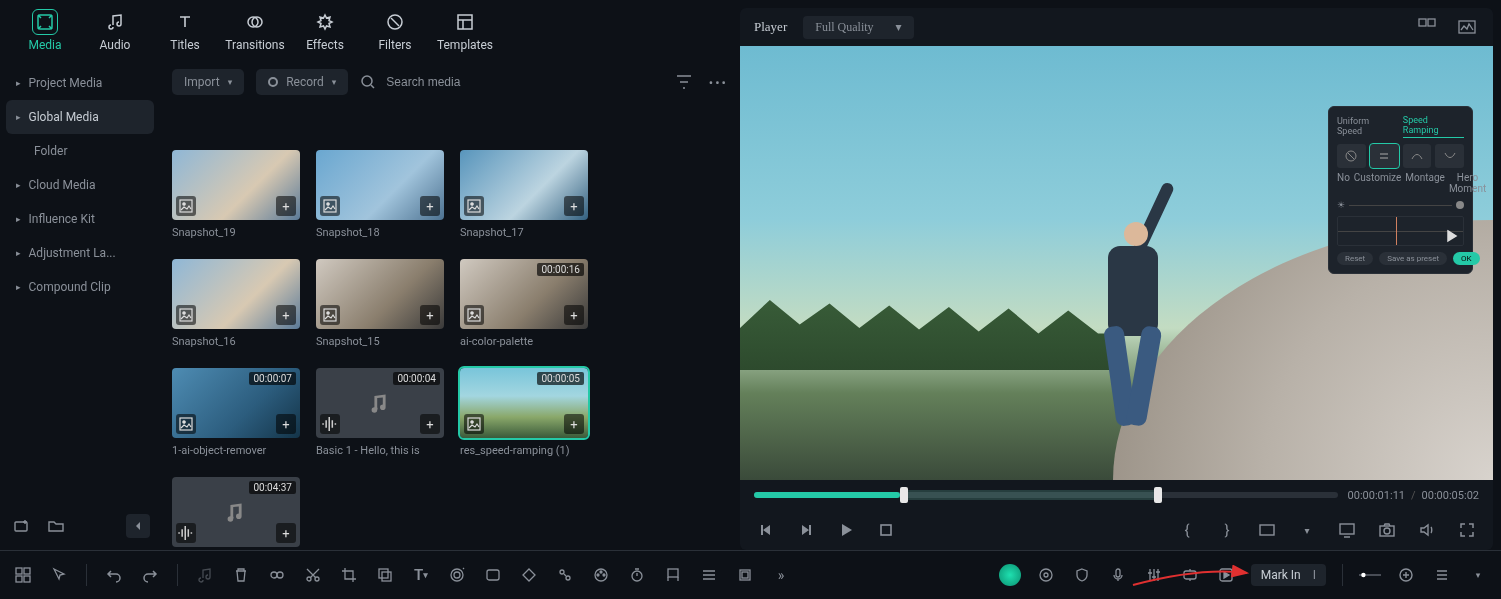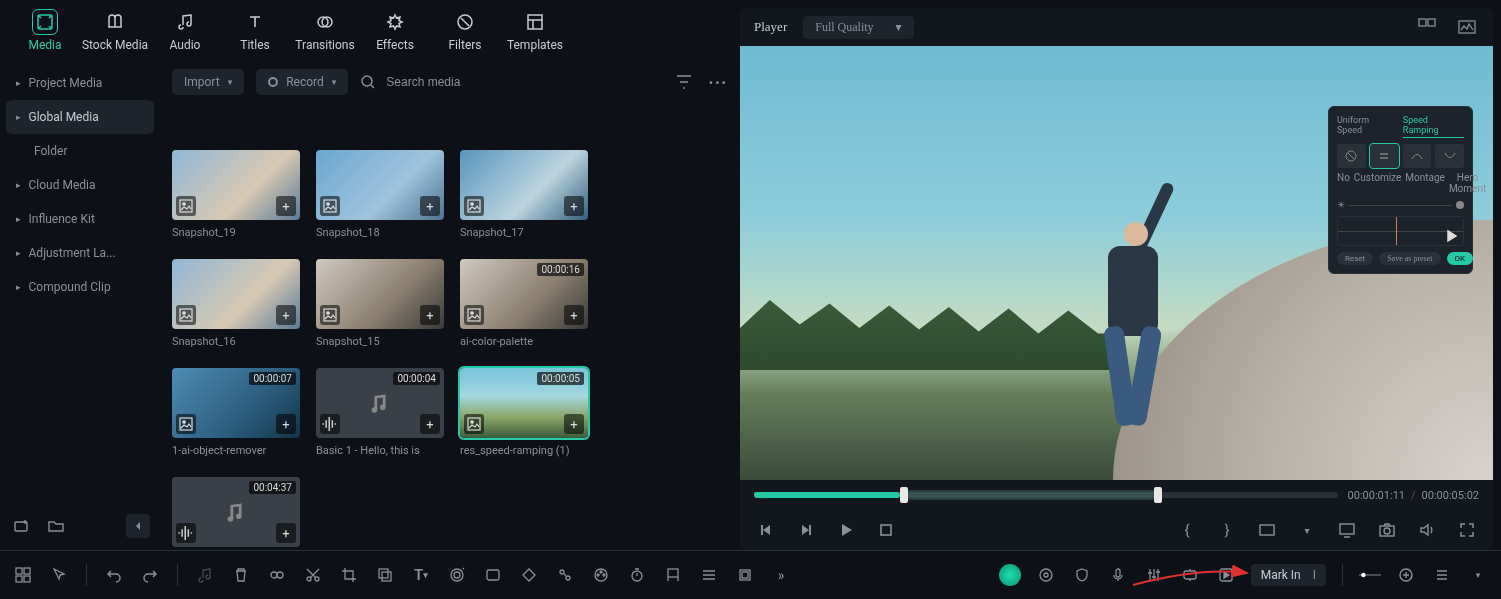--- a/index.html
+++ b/index.html
@@ -78,35 +78,35 @@
   .person .body{position:absolute;left:26px;top:80px;width:50px;height:90px;background:#2a3745;border-radius:12px;}
   .person .head{position:absolute;left:42px;top:56px;width:24px;height:24px;background:#dcb89a;border-radius:50%;}
   .person .arm{position:absolute;left:48px;top:10px;width:12px;height:80px;background:#2a3745;border-radius:6px;transform:rotate(25deg);transform-origin:bottom center;}
   .person .leg{position:absolute;left:28px;top:160px;width:20px;height:100px;background:#3a5a80;border-radius:8px;transform:rotate(-8deg);}
   .person .leg2{position:absolute;left:52px;top:160px;width:20px;height:100px;background:#3a5a80;border-radius:8px;transform:rotate(10deg);}
   .ramp{position:absolute;right:0;bottom:0;width:380px;height:260px;background:radial-gradient(circle at 100% 100%,#d8d3cd 0%,#b8b1a8 50%,#8f867a 100%);border-top-left-radius:380px 260px;}
   .trees{position:absolute;bottom:110px;left:0;right:380px;height:70px;background:linear-gradient(0deg,#2d4a2d 0%,#385c38 100%);clip-path:polygon(0 40%,8% 0,16% 35%,24% 5%,32% 40%,40% 8%,48% 42%,56% 10%,64% 45%,72% 12%,80% 48%,88% 15%,96% 48%,100% 48%,100% 100%,0 100%);}
 
   
   .ramp-panel{position:absolute;top:60px;right:20px;width:145px;background:#1d232b;border:1px solid #2a3038;border-radius:6px;padding:8px;font-size:9px;color:var(--text-dim);}
-  .ramp-tabs{display:flex;gap:8px;margin-bottom:6px;}
+  .ramp-tabs{display:flex;gap:8px;margin-bottom:6px;align-items:center;}
   .ramp-tabs span{padding-bottom:2px;}
   .ramp-tabs .act{color:var(--accent);border-bottom:1px solid var(--accent);}
   .ramp-grid{display:flex;gap:4px;margin-bottom:4px;}
   .ramp-cell{flex:1;height:24px;background:#2a3038;border-radius:3px;display:flex;align-items:center;justify-content:center;}
   .ramp-cell.act{outline:1px solid var(--accent);}
   .ramp-labels{display:flex;gap:4px;margin-bottom:6px;}
   .ramp-labels span{flex:1;text-align:center;font-size:10px;}
   .ramp-graph{height:30px;border:1px solid #2a3038;border-radius:2px;position:relative;margin:6px 0;}
   .ramp-graph::before{content:"";position:absolute;left:0;right:0;top:50%;height:1px;background:#444;}
   .ramp-graph .mark{position:absolute;left:46%;top:0;bottom:0;width:1px;background:#d08060;}
   .ramp-btns{display:flex;gap:6px;margin-top:6px;}
   .ramp-btns .rbtn{flex:0 0 auto;padding:2px 8px;border-radius:8px;background:#2a3038;font-size:8px;}
   .ramp-btns .rbtn.ok{background:var(--accent);color:#0a0a0a;margin-left:auto;}
-  .ramp-btns .rbtn.mid{margin-left:auto;font-family:Liberation Serif, serif;}
+  .ramp-btns .rbtn.mid{margin-left:auto;}
 
   .scrub{height:30px;display:flex;align-items:center;padding:0 14px;gap:10px;background:var(--panel);}
   .track{flex:1;height:6px;background:#2a3038;border-radius:3px;position:relative;}
   .track .prog{position:absolute;left:0;top:0;bottom:0;width:25%;background:var(--accent);border-radius:3px;}
   .track .range{position:absolute;left:25%;right:30%;top:-2px;bottom:-2px;background:rgba(100,180,160,.25);border-radius:2px;}
   .track .h{position:absolute;top:-5px;width:8px;height:16px;background:#e8e8e8;border-radius:2px;}
   .track .h1{left:25%;}
   .track .h2{right:30%;}
   .timecodes{display:flex;align-items:center;gap:6px;color:var(--text-dim);font-size:11px;}
   .timecodes .sep{color:#555;}
@@ -134,28 +134,20 @@
     <div class="left-col">
       <div class="topbar" id="toptabs">
           <div class="toptab active">
             <div class="ticon">
               <svg width="20" height="20" viewBox="0 0 20 20" fill="none" stroke="currentColor" stroke-width="1.5">
                 <rect x="3" y="3" width="14" height="14" rx="2"></rect>
                 <path d="M3 3l3 3M17 3l-3 3M3 17l3-3M17 17l-3-3"></path>
               </svg>
             </div>
             <span>Media</span>
-          </div>
-          <div class="toptab">
-            <div class="ticon">
-              <svg width="20" height="20" viewBox="0 0 20 20" fill="none" stroke="currentColor" stroke-width="1.5">
-                <path d="M4 6a3 3 0 0 1 6 0v9H4zM10 6a3 3 0 0 1 6 0v9h-6"></path>
-              </svg>
-            </div>
-            <span>Stock Media</span>
           </div>
           <div class="toptab">
             <div class="ticon">
               <svg width="20" height="20" viewBox="0 0 20 20" fill="none" stroke="currentColor" stroke-width="1.5">
                 <path d="M8 15a2 2 0 1 1-2-2M8 13V4l8-1v9a2 2 0 1 1-2-2"></path>
               </svg>
             </div>
             <span>Audio</span>
           </div>
           <div class="toptab">

